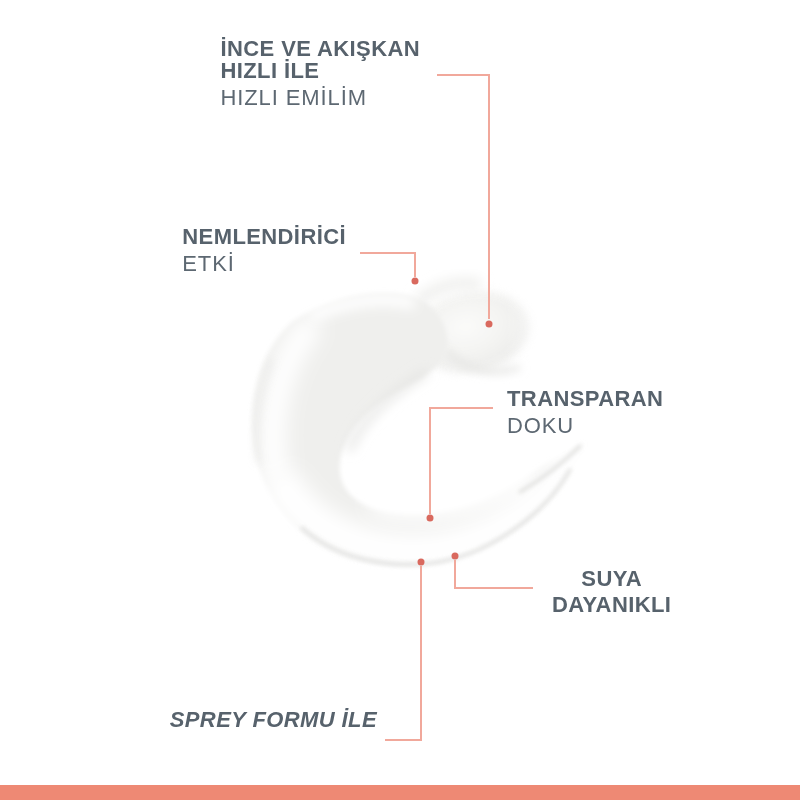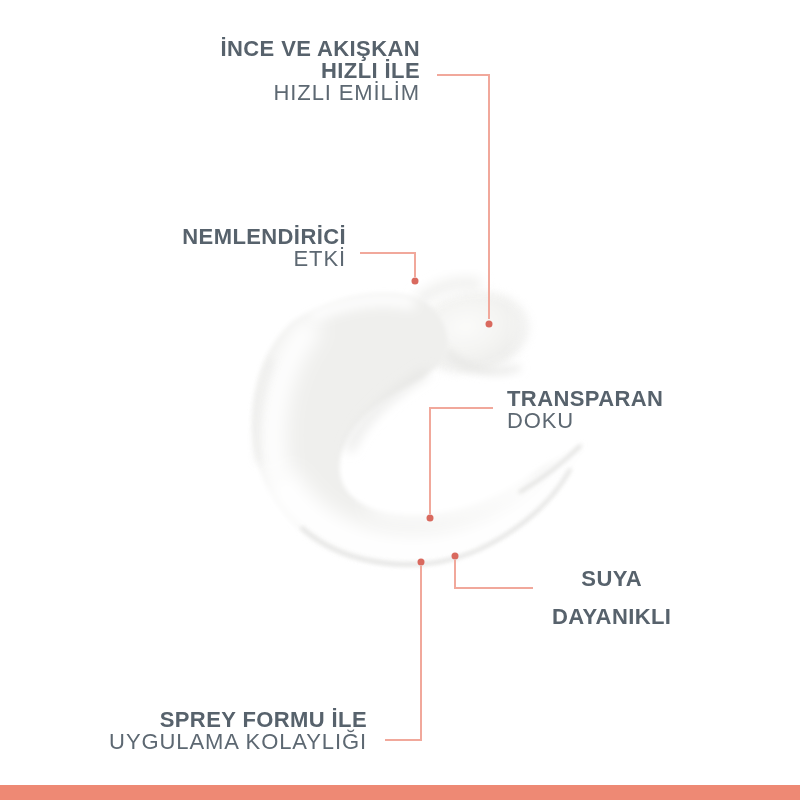--- a/index.html
+++ b/index.html
@@ -14,31 +14,32 @@
   .art { position: absolute; inset: 0; }
   .label { position: absolute; color: var(--ink, #57626c); }
   .label .bl {
     display: block;
     font-weight: 700;
     font-size: 22px;
     line-height: 22px;
     letter-spacing: 0.4px;
     white-space: nowrap;
   }
-  .label .bl.gap { margin-top: 16px; }
+  .label .bl.gap { margin-top: 4px; }
   .label .lt {
     display: block;
     font-weight: 400;
     font-size: 22px;
     line-height: 22px;
     letter-spacing: 0.9px;
+    margin-top: 5px;
     color: var(--ink-light, #5d6872);
     white-space: nowrap;
   }
-  .t-right { text-align: right; }
+  .t-right { }
   .t-left { text-align: left; }
   .callout { fill: none; stroke: var(--line, #f1a89b); stroke-width: 2; }
   .dot { fill: var(--dot, #d9695e); }
   .bottom-bar {
     position: absolute;
     left: 0; right: 0; bottom: 0;
     height: 15px;
     background: var(--bar, #ee8974);
   }
 </style>
@@ -136,19 +137,18 @@
   <div class="label t-right" style="top:226px; right:454px;">
     <span class="bl">NEMLENDİRİCİ</span>
     <span class="lt">ETKİ</span>
   </div>
 
   <div class="label t-left" style="top:568px; left:552px;text-align:center;">
     <span class="bl">SUYA</span>
     <span class="bl gap">DAYANIKLI</span>
   </div>
 
-  <div class="label t-right" style="top:709px; right:433px;">
+  <div class="label t-right" style="top:709px; right:423px;font-style:italic;">
     <span class="bl">SPREY FORMU İLE</span>
-    <span class="lt">UYGULAMA KOLAYLIĞI</span>
   </div>
 
   <div class="bottom-bar"></div>
 </div>
 
 </body></html>

